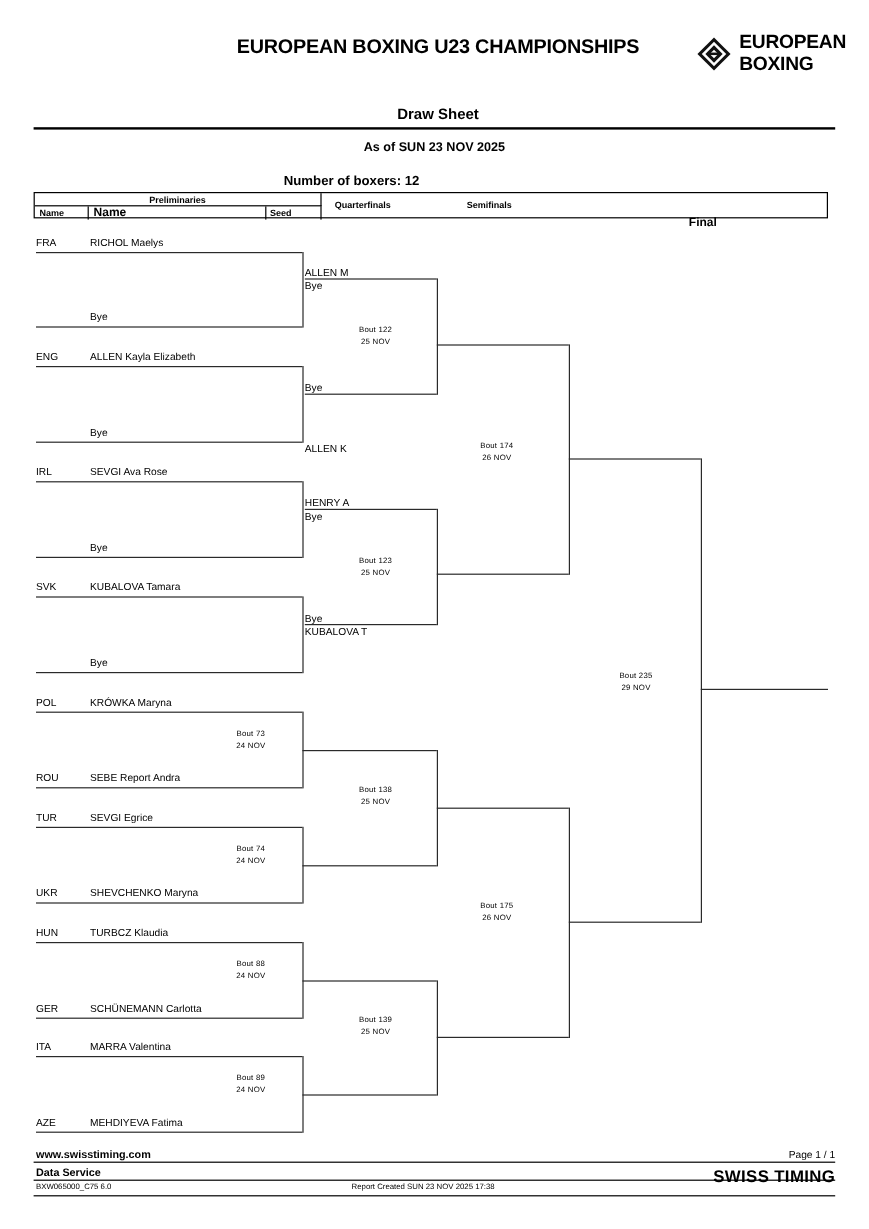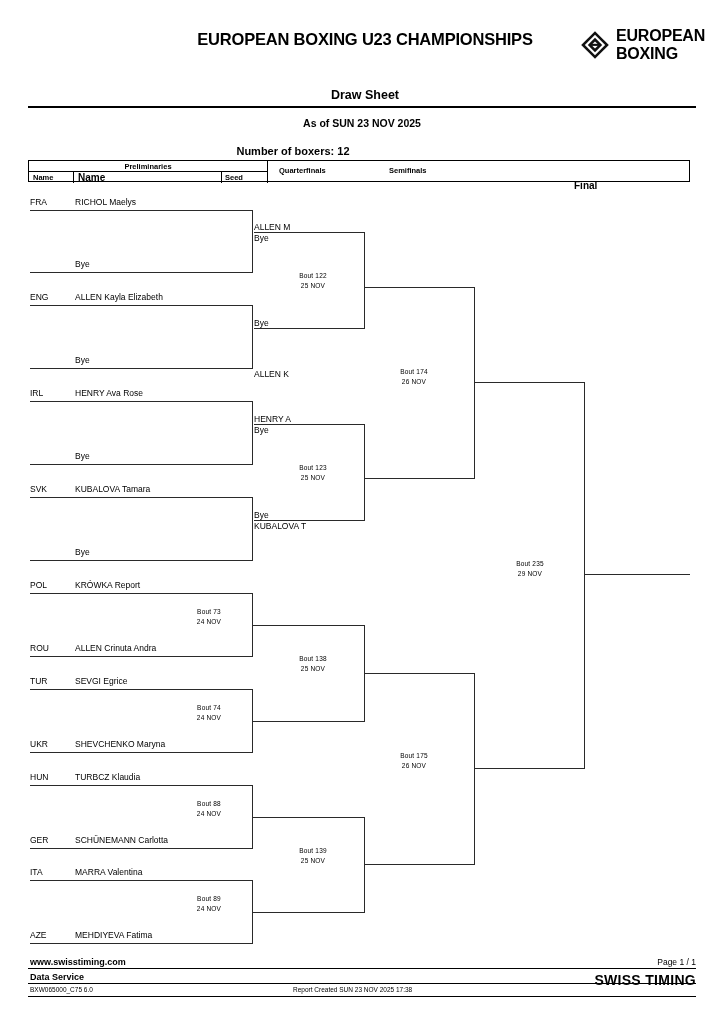--- a/index.html
+++ b/index.html
@@ -120,21 +120,21 @@
   <div class="hline" style="left:30px;top:305px;width:222px;"></div>
   <div class="slot" style="left:30px;top:355px;">
     <span class="team"></span>
     <span class="name">Bye</span>
   </div>
   <div class="hline" style="left:30px;top:368px;width:222px;"></div>
   <div class="vline" style="left:252px;top:305px;height:64px;"></div>
 
   <div class="slot" style="left:30px;top:388px;">
     <span class="team">IRL</span>
-    <span class="name">HENRY Ava Rose</span>
+    <span class="name">SEVGI Ava Rose</span>
   </div>
   <div class="hline" style="left:30px;top:401px;width:222px;"></div>
   <div class="slot" style="left:30px;top:451px;">
     <span class="team"></span>
     <span class="name">Bye</span>
   </div>
   <div class="hline" style="left:30px;top:464px;width:222px;"></div>
   <div class="vline" style="left:252px;top:401px;height:64px;"></div>
 
   <div class="slot" style="left:30px;top:484px;">
@@ -144,26 +144,26 @@
   <div class="hline" style="left:30px;top:497px;width:222px;"></div>
   <div class="slot" style="left:30px;top:547px;">
     <span class="team"></span>
     <span class="name">Bye</span>
   </div>
   <div class="hline" style="left:30px;top:560px;width:222px;"></div>
   <div class="vline" style="left:252px;top:497px;height:64px;"></div>
 
   <div class="slot" style="left:30px;top:580px;">
     <span class="team">POL</span>
-    <span class="name">KRÓWKA Report</span>
+    <span class="name">KRÓWKA Maryna</span>
   </div>
   <div class="hline" style="left:30px;top:593px;width:222px;"></div>
   <div class="slot" style="left:30px;top:643px;">
     <span class="team">ROU</span>
-    <span class="name">ALLEN Crinuta Andra</span>
+    <span class="name">SEBE Report Andra</span>
   </div>
   <div class="hline" style="left:30px;top:656px;width:222px;"></div>
   <div class="vline" style="left:252px;top:593px;height:64px;"></div>
   <div class="bout" style="left:178px;top:607px;width:62px;">
     <div>Bout  73</div>
     <div>24 NOV</div>
   </div>
 
   <div class="slot" style="left:30px;top:676px;">
     <span class="team">TUR</span>

